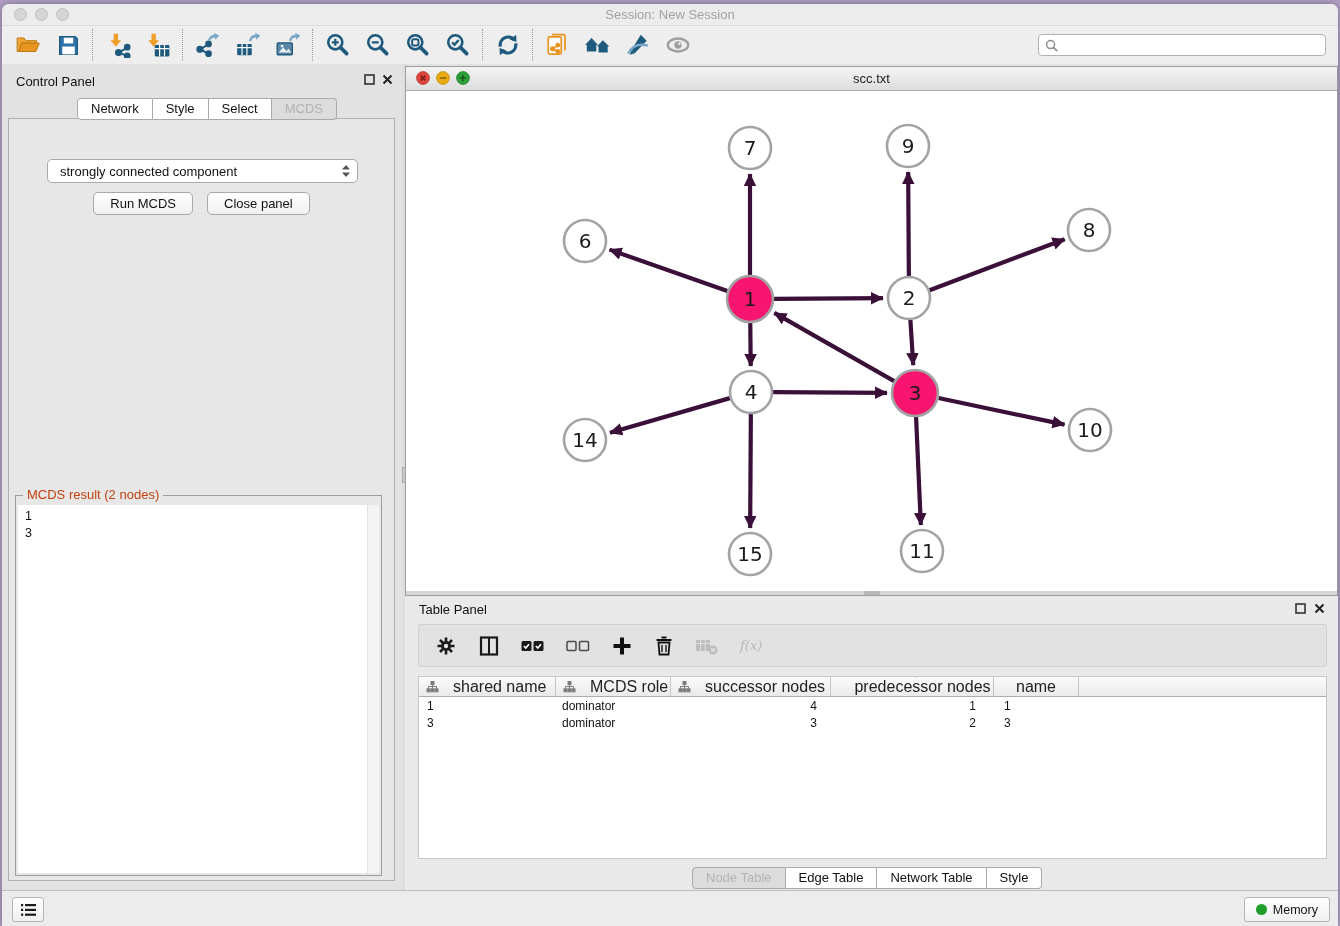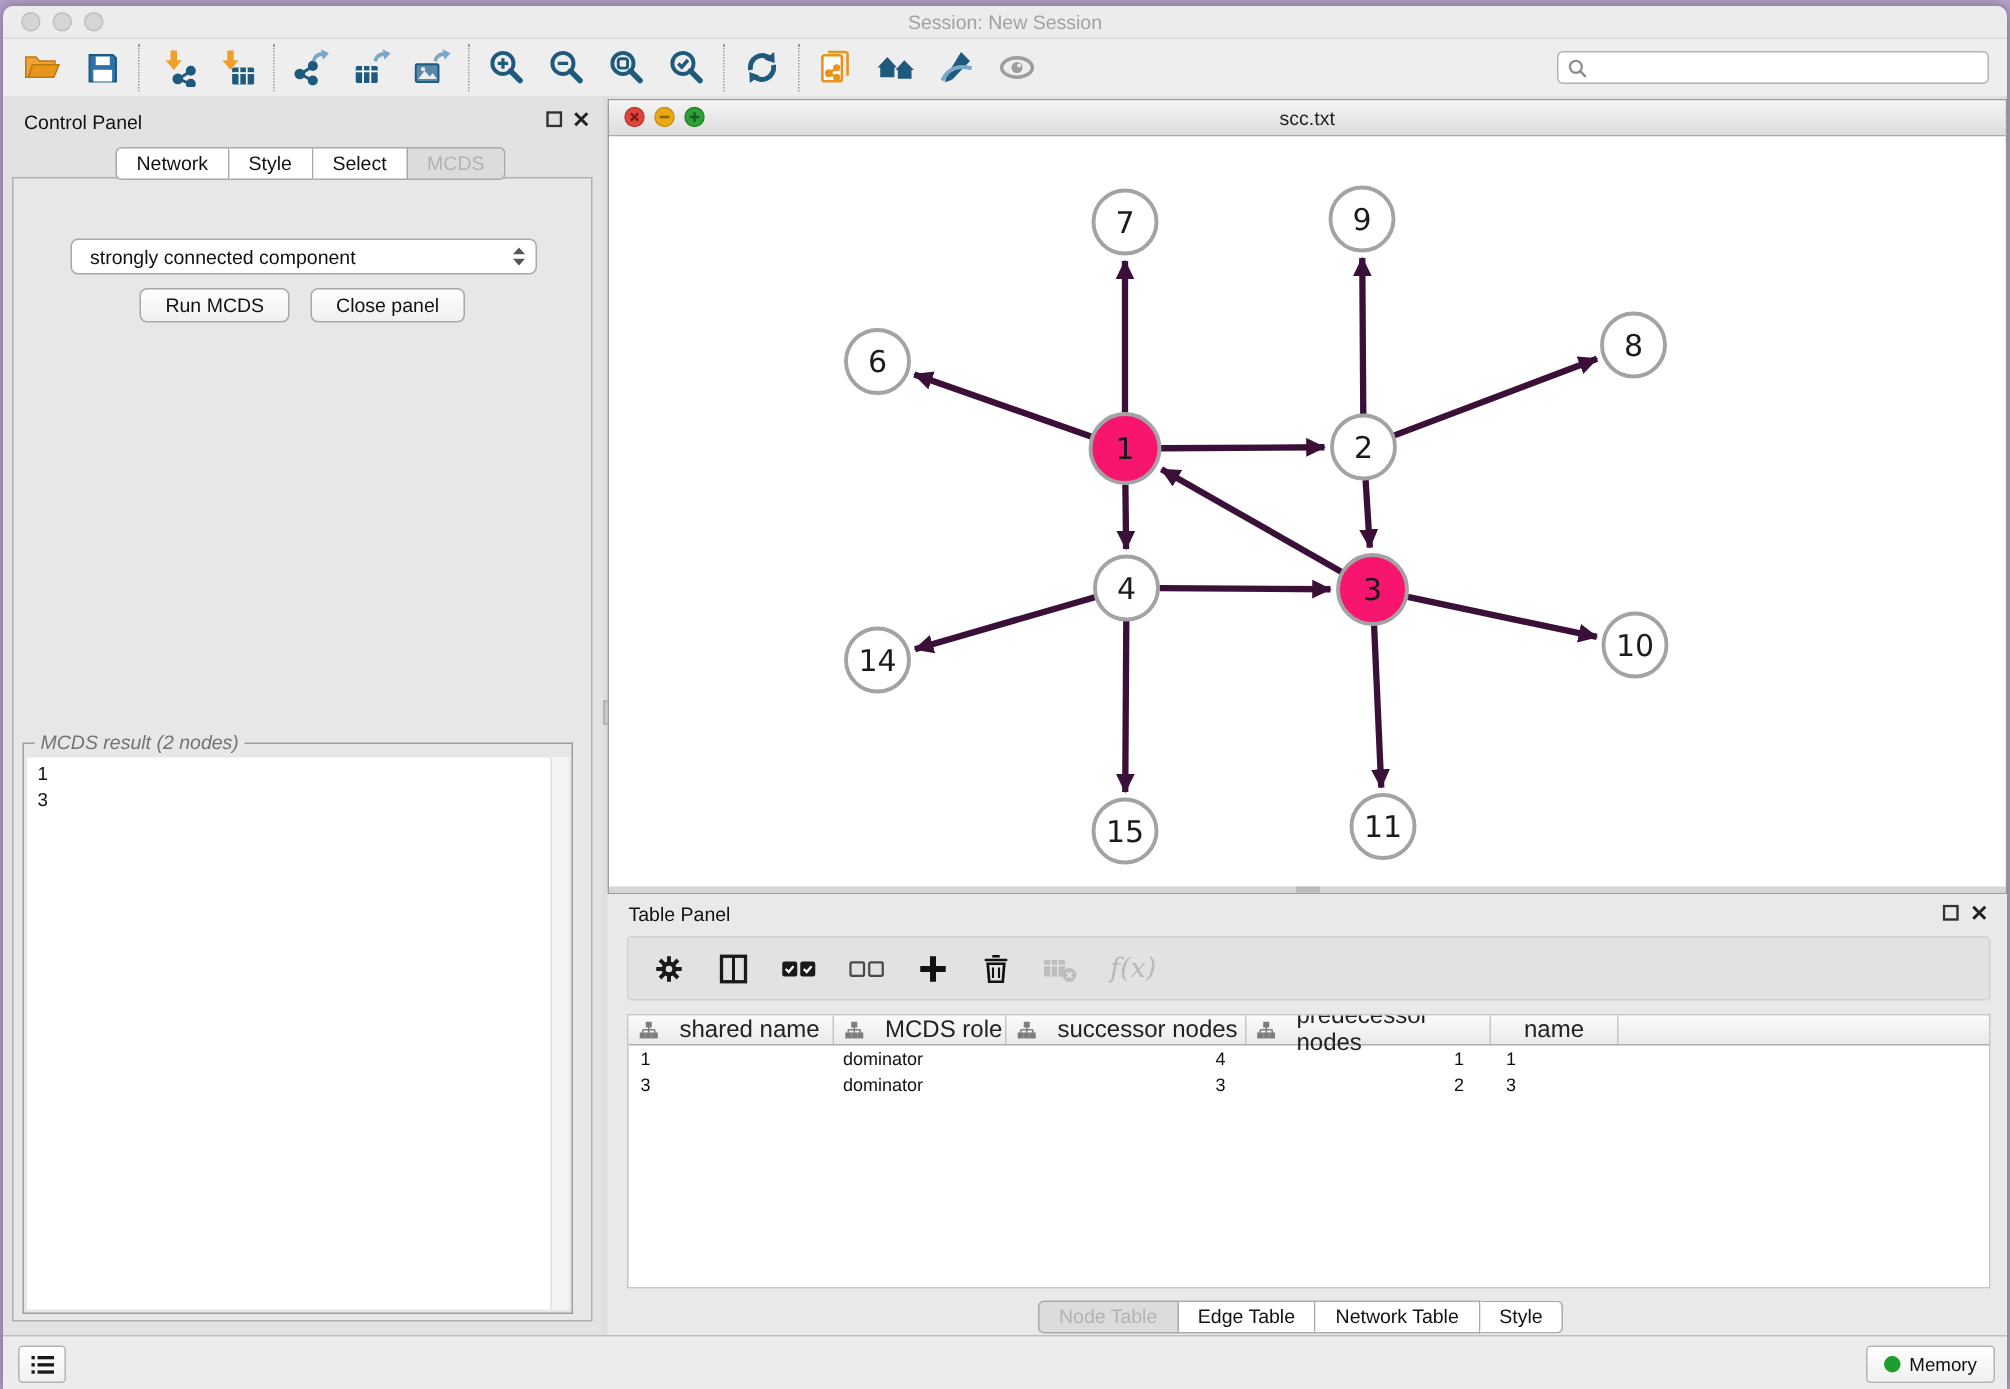--- a/index.html
+++ b/index.html
@@ -27,41 +27,41 @@
   .tab:first-child{border-left:1px solid #a9a9a9;border-radius:4px 0 0 4px;}
   .tab:last-child{border-radius:0 4px 4px 0;}
   .tab.active{background:#dcdcdc;color:#b3b3b3;}
   .cp-box{position:absolute;left:6px;right:7px;top:54px;bottom:9px;background:#e7e7e7;border:1px solid #b0b0b0;box-sizing:border-box;}
   .opt-label{margin-top:20px;text-align:center;font-size:13px;color:#111;}
   .criterion{position:absolute;left:38px;right:36px;top:40px;height:24px;background:#fff;border:1px solid #a9a9a9;border-radius:5px;display:flex;align-items:center;padding:0 6px 0 12px;box-sizing:border-box;font-size:13px;color:#111;gap:24px;}
   .criterion .txt{flex:1;}
   .btn-row{position:absolute;top:73px;left:0;right:0;display:flex;justify-content:center;gap:14px;}
   .btn{height:23px;padding:0 16px;font-size:13px;background:linear-gradient(#ffffff,#f0f0f0);border:1px solid #a9a9a9;border-radius:5px;line-height:21px;color:#111;}
   .result-box{position:absolute;left:6px;right:12px;top:376px;bottom:4px;border:1px solid #9e9e9e;}
-  .result-legend{position:absolute;top:-9px;left:7px;background:#e7e7e7;padding:0 4px;font-size:13px;color:#737373;font-style:italic;}
+  .result-legend{position:absolute;top:-9px;left:7px;background:#e7e7e7;padding:0 4px;font-size:13px;color:#c2410c;}
   .result-inner{position:absolute;left:2px;right:2px;top:9px;bottom:2px;background:#fff;overflow:hidden;}
   .result-scroll{position:absolute;right:0;top:0;bottom:0;width:11px;background:#f4f4f4;border-left:1px solid #e2e2e2;}
   .result-lines{padding:3px 7px;font-size:12.5px;line-height:17px;color:#111;}
   
   .v-splitter{position:absolute;left:400px;width:5px;top:0;bottom:0;background:#dedede;}
   .v-handle{position:absolute;left:0;top:403px;width:5px;height:16px;background:#c9c9c9;border:1px solid #aaa;box-sizing:border-box;}
   
   .network-frame{position:absolute;left:403px;top:2px;right:0;height:530px;border:1px solid #9c9c9c;background:#fff;box-sizing:border-box;}
   .nf-titlebar{height:23px;background:linear-gradient(#f4f4f4,#dddddd);border-bottom:1px solid #aaa;position:relative;}
   .nf-lights{position:absolute;left:10px;top:4px;display:flex;gap:6px;}
   .nf-title{text-align:center;font-size:13px;line-height:23px;color:#222;}
   .nf-canvas{position:absolute;top:24px;left:0;right:0;bottom:4px;background:#fff;overflow:hidden;}
   .nf-bottomstrip{position:absolute;bottom:0;left:0;right:0;height:4px;background:#d6d6d6;}
   .nf-hhandle{position:absolute;left:50%;margin-left:-8px;top:0;width:16px;height:4px;background:#b9b9b9;}
   
   .table-panel{position:absolute;left:403px;top:532px;right:0;bottom:0;background:#e9e9e9;}
   .tp-title{position:absolute;left:14px;top:6px;font-size:13px;color:#111;}
   .tp-toolbar{position:absolute;left:13px;right:11px;top:28px;height:43px;background:#e2e2e2;border:1px solid #d0d0d0;border-radius:3px;display:flex;align-items:center;padding-left:16px;gap:21px;box-sizing:border-box;}
   .tp-ic{display:flex;align-items:center;justify-content:center;height:26px;}
-  .fx{font-family:"DejaVu Serif",serif;font-style:italic;font-size:18px;color:#b9b9b9;}
+  .fx{font-family:"DejaVu Serif",serif;font-style:italic;font-size:13px;color:#b9b9b9;}
   .tp-table{position:absolute;left:13px;right:11px;top:80px;height:183px;background:#fff;border:1px solid #c6c6c6;box-sizing:border-box;overflow:hidden;}
   .t-header{display:flex;height:19px;background:linear-gradient(#fbfbfb,#eaeaea);border-bottom:1px solid #adadad;}
   .t-hcell{box-sizing:border-box;border-right:1px solid #c6c6c6;display:flex;align-items:center;font-size:16px;color:#222;}
   .t-row{display:flex;height:17px;align-items:center;font-size:12px;color:#111;}
   .t-cell{box-sizing:border-box;}
   .tp-tabs{position:absolute;top:271px;left:287px;display:flex;}
   
   .statusbar{position:absolute;left:0;right:0;bottom:0;height:36px;background:#ececec;border-top:1px solid #bdbdbd;box-sizing:border-box;}
   .sb-list-btn{position:absolute;left:10px;top:6px;width:32px;height:25px;background:linear-gradient(#ffffff,#f0f0f0);border:1px solid #b5b5b5;border-radius:3px;display:flex;align-items:center;justify-content:center;box-sizing:border-box;}
   .memory-btn{position:absolute;right:8px;top:6px;height:25px;background:linear-gradient(#ffffff,#f0f0f0);border:1px solid #b5b5b5;border-radius:3px;display:flex;align-items:center;gap:6px;padding:0 11px;font-size:12.5px;color:#111;box-sizing:border-box;}
@@ -450,21 +450,21 @@
                 <g fill="#7d7d7d" stroke="#7d7d7d" stroke-width="1">
                   <rect x="4.5" y="0.5" width="3" height="3"></rect>
                   <path d="M6 3.5v2 M2 5.5h8 M2 5.5v2 M6 5.5v2 M10 5.5v2" fill="none"></path>
                   <rect x="0.5" y="7.8" width="3" height="3"></rect>
                   <rect x="4.5" y="7.8" width="3" height="3"></rect>
                   <rect x="8.5" y="7.8" width="3" height="3"></rect>
                 </g>
               </svg>
               <span style="margin-left:14px">successor nodes</span>
             </div>
-            <div class="t-hcell" style="width: 163px; padding-left: 7px;">
+            <div class="t-hcell" style="width: 163px; padding-left: 7px; flex-direction: column;">
               <svg width="13" height="12" viewBox="0 0 12 12">
                 <g fill="#7d7d7d" stroke="#7d7d7d" stroke-width="1">
                   <rect x="4.5" y="0.5" width="3" height="3"></rect>
                   <path d="M6 3.5v2 M2 5.5h8 M2 5.5v2 M6 5.5v2 M10 5.5v2" fill="none"></path>
                   <rect x="0.5" y="7.8" width="3" height="3"></rect>
                   <rect x="4.5" y="7.8" width="3" height="3"></rect>
                   <rect x="8.5" y="7.8" width="3" height="3"></rect>
                 </g>
               </svg>
               <span style="margin-left:14px">predecessor nodes</span>

